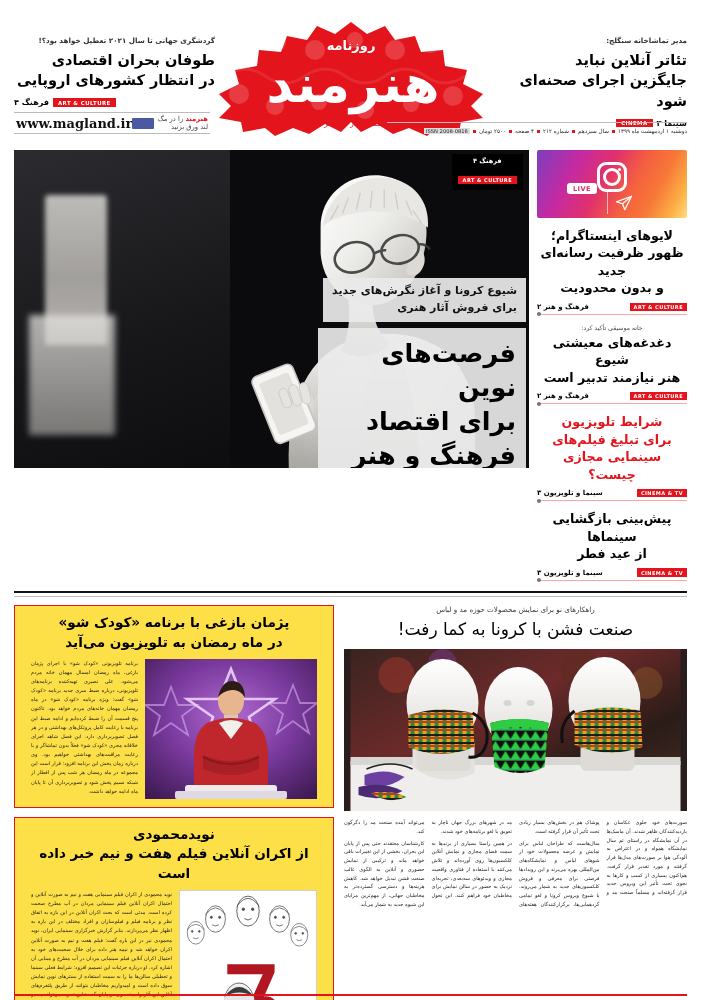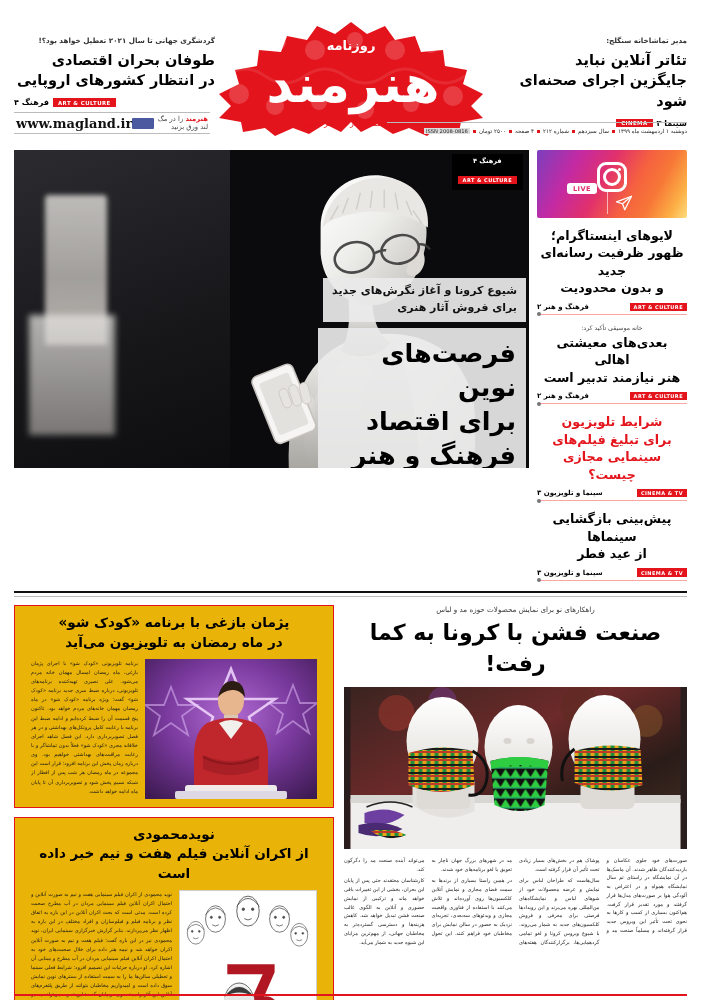--- a/index.html
+++ b/index.html
@@ -177,37 +177,37 @@
   .rule-thick { height:2.4px; background:#111; margin:10px 14px 0; }
   .rule-thin  { height:1px;  background:#bdbdbd; margin:3px 14px 0; }
 
   
   .midblock { display:flex; width:701px; padding:8px 14px 0; gap:10px; align-items:flex-start; }
   .col-left { flex:1; }
   .col-right { width:320px; flex:0 0 320px; }
 
   .art-kicker { font-size:7.2px; color:#3a3a3a; text-align:center; margin-bottom:4px; }
   .art-head {
-    font-size:22px; font-weight:bold; text-align:center; color:#000; line-height:1.4;
+    font-size:17px; font-weight:normal; text-align:center; color:#000; line-height:1.4;
     margin-bottom:7px;
   }
 
   .mask-photo { width:100%; height:162px; position:relative; overflow:hidden; background:#2a1d1d; }
   .mask-photo svg { width:100%; height:100%; display:block; }
 
   
   .bodycols {
     margin-top:7px; column-count:4; column-gap:7px; column-rule:0;
     font-size:5.1px; line-height:1.72; text-align:justify; color:#1a1a1a;
     height:232px; overflow:hidden;
   }
   .bodycols p { margin-bottom:3px; }
 
   
-  .redbox { border:1.6px solid #e4141c; padding:7px 16px 8px; background:#eab308; }
+  .redbox { border:1.6px solid #e4141c; padding:7px 16px 8px; background:#fde047; }
   .redbox + .redbox { margin-top:9px; }
   .rb-head {
     font-size:13.6px; font-weight:bold; text-align:center; line-height:1.45; color:#000;
     margin-bottom:6px;
   }
   .rb-body { display:flex; gap:7px; align-items:flex-start; }
   .rb-figure { flex:0 0 172px; }
   .rb-figure.poster { flex:0 0 138px; }
   .rb-text {
     flex:1; font-size:5.1px; line-height:1.8; text-align:justify; color:#1a1a1a;
@@ -349,21 +349,21 @@
         <div class="sb-tag">
           <span class="sec-en">ART &amp; CULTURE</span>
           <span class="spacer"></span>
           <span class="sec-fa">فرهنگ و هنر ۲</span>
         </div>
       </div>
 
       <div class="sb-item">
         <div class="sb-kicker">خانه موسیقی تأکید کرد:</div>
         <div class="sb-head">
-          <span>بعدی‌های معیشتی اهالی</span><br>
+          <span>دغدغه‌های معیشتی شیوع</span><br>
           <span>هنر نیازمند تدبیر است</span>
         </div>
         <div class="sb-tag">
           <span class="sec-en">ART &amp; CULTURE</span>
           <span class="spacer"></span>
           <span class="sec-fa">فرهنگ و هنر ۲</span>
         </div>
       </div>
 
       <div class="sb-item">

